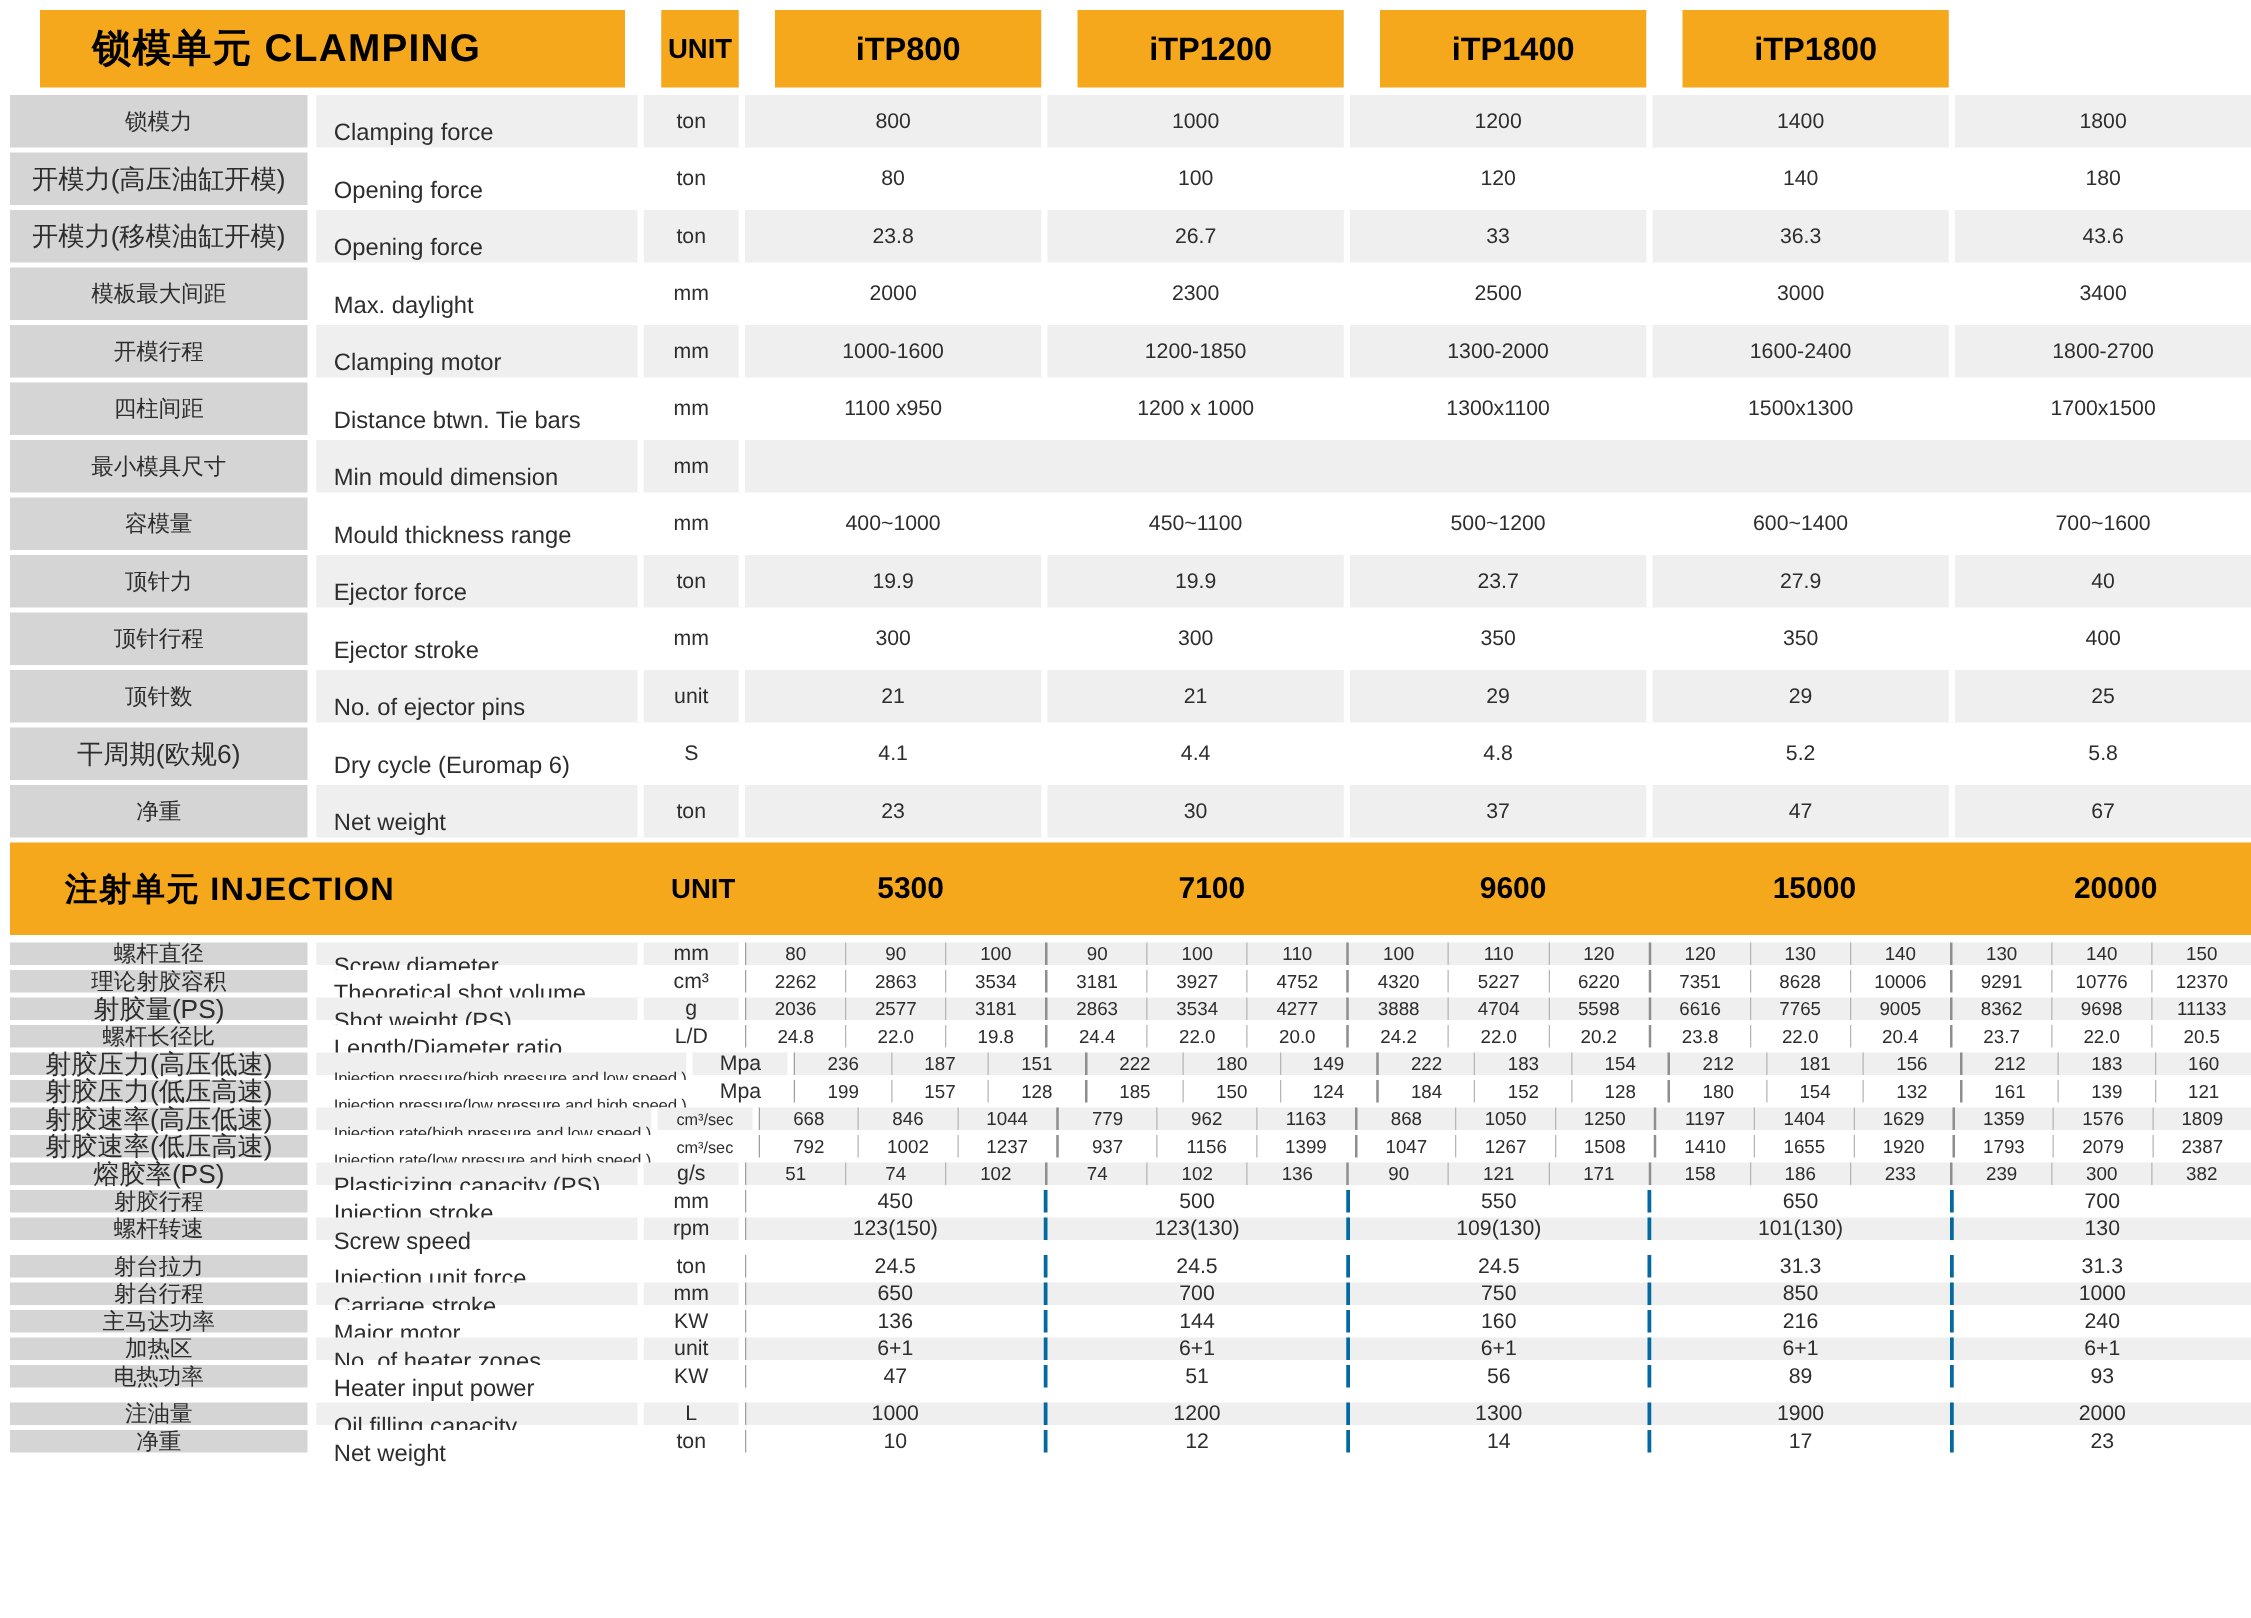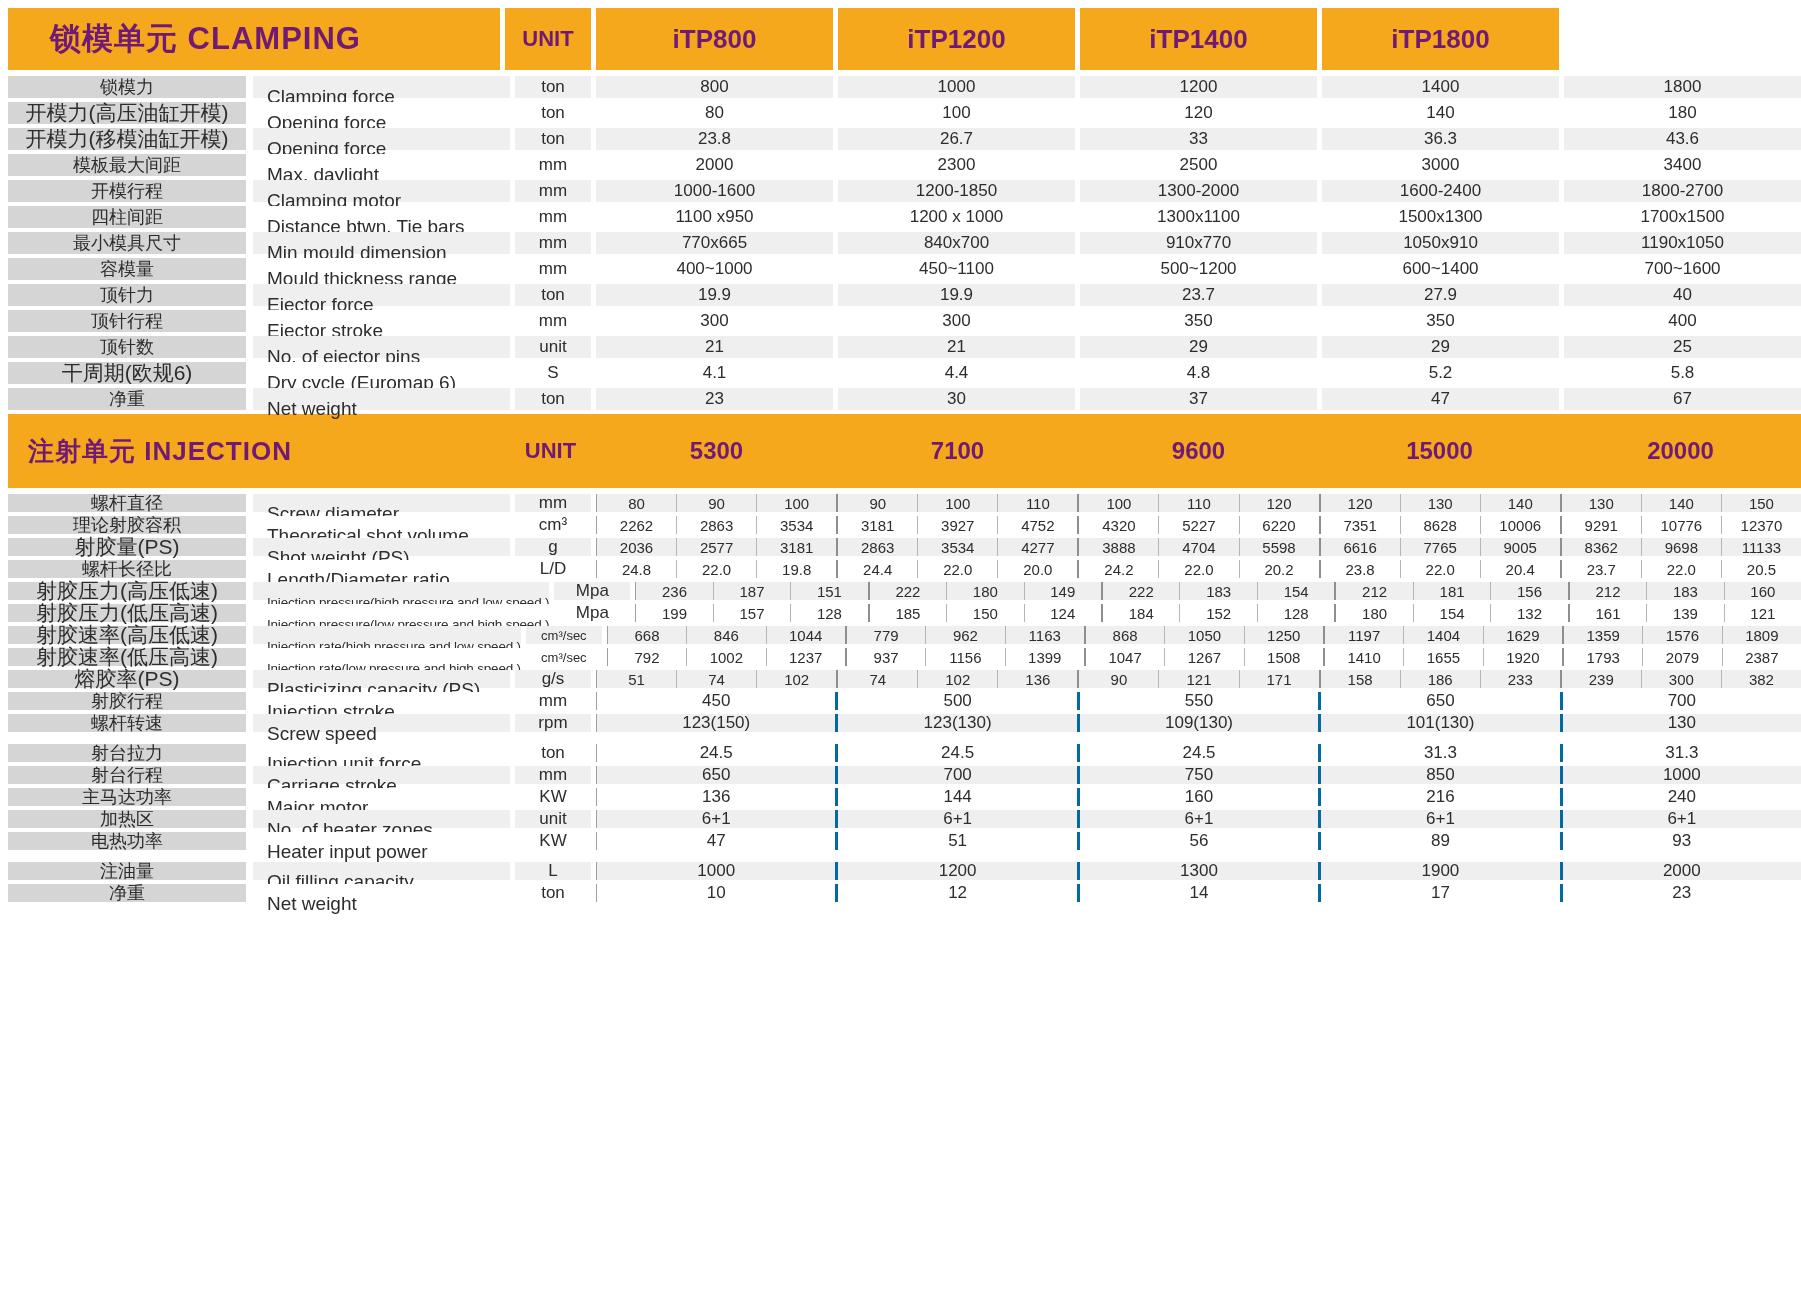--- a/index.html
+++ b/index.html
@@ -7,31 +7,31 @@
     width:1801px;height:1294px;overflow:hidden;
     font-family:"Liberation Sans","DejaVu Sans",sans-serif;
     color:#2d2d2d;
     --orange:#F5A81C; --row-gray:#EFEFEF; --label-gray:#D5D5D5;
   }
   .sheet{padding:8px 0 0 8px;width:1793px;box-sizing:content-box;}
 
   
   .band{display:grid;grid-template-columns:492px 86px repeat(5,1fr);column-gap:5px;height:62px;margin-bottom:6px;}
   .band2{display:grid;grid-template-columns:497px 91px repeat(5,1fr);column-gap:0;height:74px;margin-bottom:6px;background:var(--orange);}
-  .bcell,.btitle,.bunit{background:var(--orange);color:#701a75;display:flex;align-items:center;justify-content:center;}
+  .bcell,.btitle,.bunit{background:var(--orange);color:#000000;display:flex;align-items:center;justify-content:center;margin-left:24px;}
   .band2 .bcell,.band2 .btitle,.band2 .bunit{background:transparent;}
   .btitle{justify-content:flex-start;padding-left:42px;box-sizing:border-box;font-weight:bold;font-size:31px;letter-spacing:1px;}
   .band2 .btitle{font-size:26px;padding-left:20px;}
   .bunit{font-weight:bold;font-size:22px;}
   .bcell.model{font-weight:bold;font-size:26px;}
   .band2 .bcell.model{font-size:24px;}
 
   
   .rows{width:1793px;}
-  .row{display:flex;height:22px;margin-bottom:4px;}
+  .row{display:flex;height:42px;margin-bottom:4px;}
   .rows-inj .row{height:18px;}
   .row.gapped{margin-top:12px;}
   .cn{flex:0 0 238px;margin-right:7px;background:var(--label-gray);display:flex;align-items:center;justify-content:center;font-size:18px;white-space:nowrap;}
   .cn.small{font-size:21px;}
   .body{flex:1;display:flex;background:#ffffff;}
   .row.gray .body{background:var(--row-gray);}
   .en{flex:0 0 257px;display:flex;align-items:center;padding-left:14px;box-sizing:border-box;font-size:19px;white-space:nowrap;overflow:visible;margin-top:20px;}
   .en.small{font-size:13.5px;letter-spacing:-0.2px;}
   .unit{flex:0 0 86px;display:flex;align-items:center;justify-content:center;font-size:17px;border-left:5px solid #fff;border-right:5px solid #fff;box-sizing:border-box;white-space:nowrap;}
   .unit.small{font-size:13px;}
@@ -143,27 +143,20 @@
               <div class="cval">1500x1300</div>
               <div class="cval">1700x1500</div>
             </div>
           </div>
         </div>
         <div class="row gray">
           <div class="cn">最小模具尺寸</div>
           <div class="body">
             <div class="en">Min mould dimension</div>
             <div class="unit">mm</div>
-            <div class="vals">
-              <div class="cval">770x665</div>
-              <div class="cval">840x700</div>
-              <div class="cval">910x770</div>
-              <div class="cval">1050x910</div>
-              <div class="cval">1190x1050</div>
-            </div>
           </div>
         </div>
         <div class="row">
           <div class="cn">容模量</div>
           <div class="body">
             <div class="en">Mould thickness range</div>
             <div class="unit">mm</div>
             <div class="vals">
               <div class="cval">400~1000</div>
               <div class="cval">450~1100</div>

